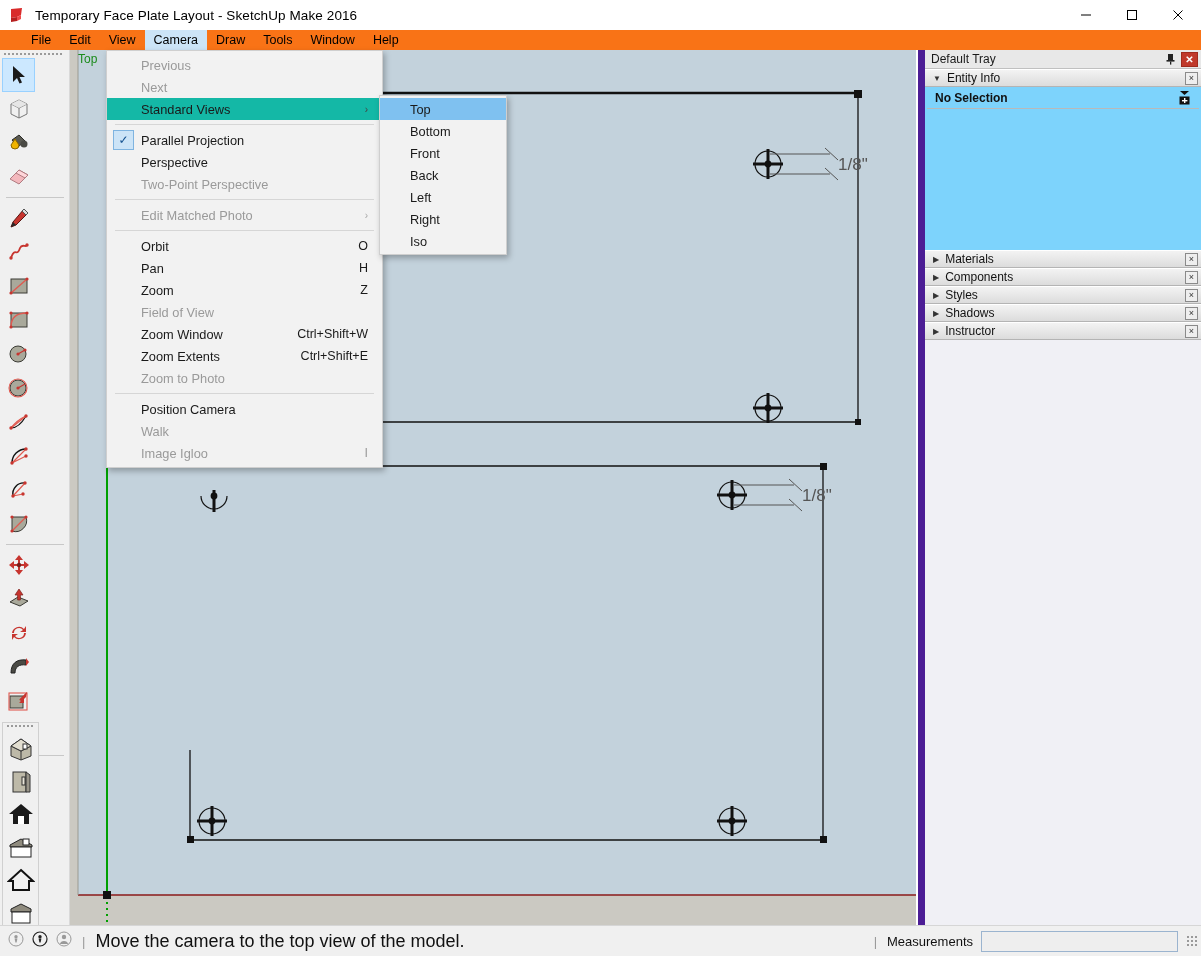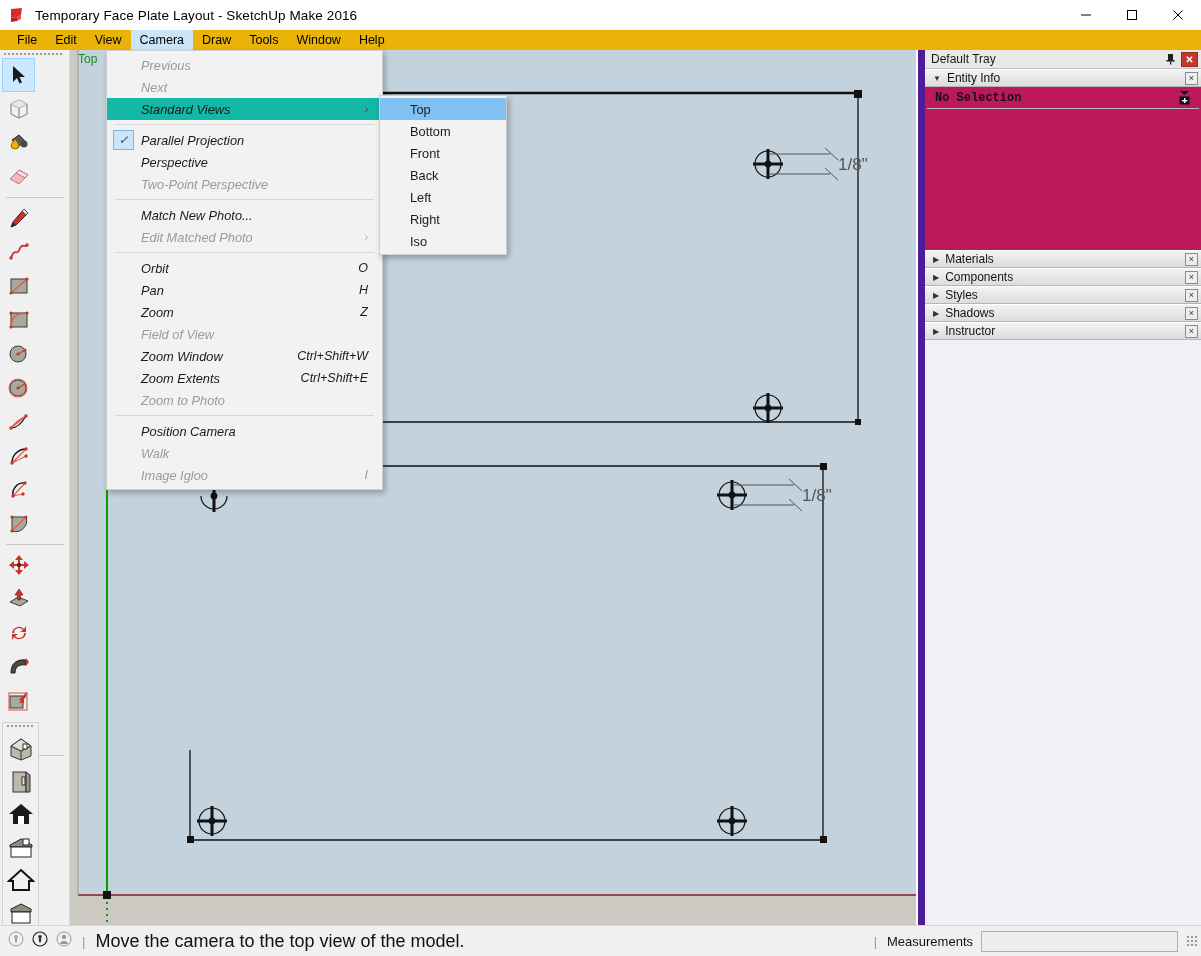--- a/index.html
+++ b/index.html
@@ -37,23 +37,23 @@
   }
   .win-btn {
     width: 46px; height: 30px;
     display: flex; align-items: center; justify-content: center;
     color: #000; font-size: 13px;
   }
 
   
   .menubar {
     position: absolute; left: 0; top: 30px; width: 1201px; height: 20px;
-    background: #eab308;
+    background: #f97316;
     display: flex; align-items: center;
-    padding-left: 8px;
+    padding-left: 22px;
   }
   .menu-item {
     padding: 2px 9px;
     font-size: 12.5px; color: #000; line-height: 16px;
     white-space: nowrap;
   }
   .menu-item.active { background: #cce4f7; }
 
   
   .left-toolbar {
@@ -141,21 +141,21 @@
   }
   .panel-header .tri { margin-right: 6px; font-size: 8px; color: #333; }
   .panel-header .spacer { flex: 1; }
   .panel-x {
     width: 13px; height: 13px; margin-right: 3px;
     border: 1px solid #8a8a8a; background: #eeeeee;
     display: flex; align-items: center; justify-content: center;
     font-size: 9px; color: #333; line-height: 1;
   }
   .entity-body {
-    background: #be185d; height: 163px; position: relative; font-family: Liberation Mono, monospace;
+    background: #7dd3fc; height: 163px; position: relative;
   }
   .entity-row {
     height: 22px; display: flex; align-items: center;
     padding: 0 8px;
     border-bottom: 1px solid #b9b9b9;
     margin: 0 2px;
   }
   .entity-row .label { font-size: 12px; font-weight: bold; color: #111; }
   .entity-row .spacer { flex: 1; }
   .entity-icon {
@@ -188,21 +188,20 @@
   }
 
   
   .dropdown {
     position: absolute; left: 106px; top: 50px; width: 277px;
     background: #f2f2f2;
     border: 1px solid #cfcfcf;
     box-shadow: 2px 3px 6px rgba(0,0,0,0.28);
     padding: 3px 0;
     z-index: 50;
-    font-style: italic;
   }
   .mi {
     height: 22px; display: flex; align-items: center;
     padding-left: 34px; padding-right: 14px;
     font-size: 12.8px; color: #1a1a1a;
     position: relative;
   }
   .mi.disabled { color: #9a9a9a; }
   .mi.hl { background: #14b8a6; justify-content: space-between; }
   .mi .accel { margin-left: auto; font-size: 12.5px; }
@@ -850,23 +849,20 @@
         <span class="check-box">✓</span>
         <span>Parallel Projection</span>
       </div>
       <div class="mi">
         <span>Perspective</span>
       </div>
       <div class="mi disabled">
         <span>Two-Point Perspective</span>
       </div>
       <div class="mi-sep"></div>
-      <div class="mi">
-        <span>Match New Photo...</span>
-      </div>
       <div class="mi disabled">
         <span>Edit Matched Photo</span>
         <span class="arrow">›</span>
       </div>
       <div class="mi-sep"></div>
       <div class="mi">
         <span>Orbit</span>
         <span class="accel">O</span>
       </div>
       <div class="mi">

